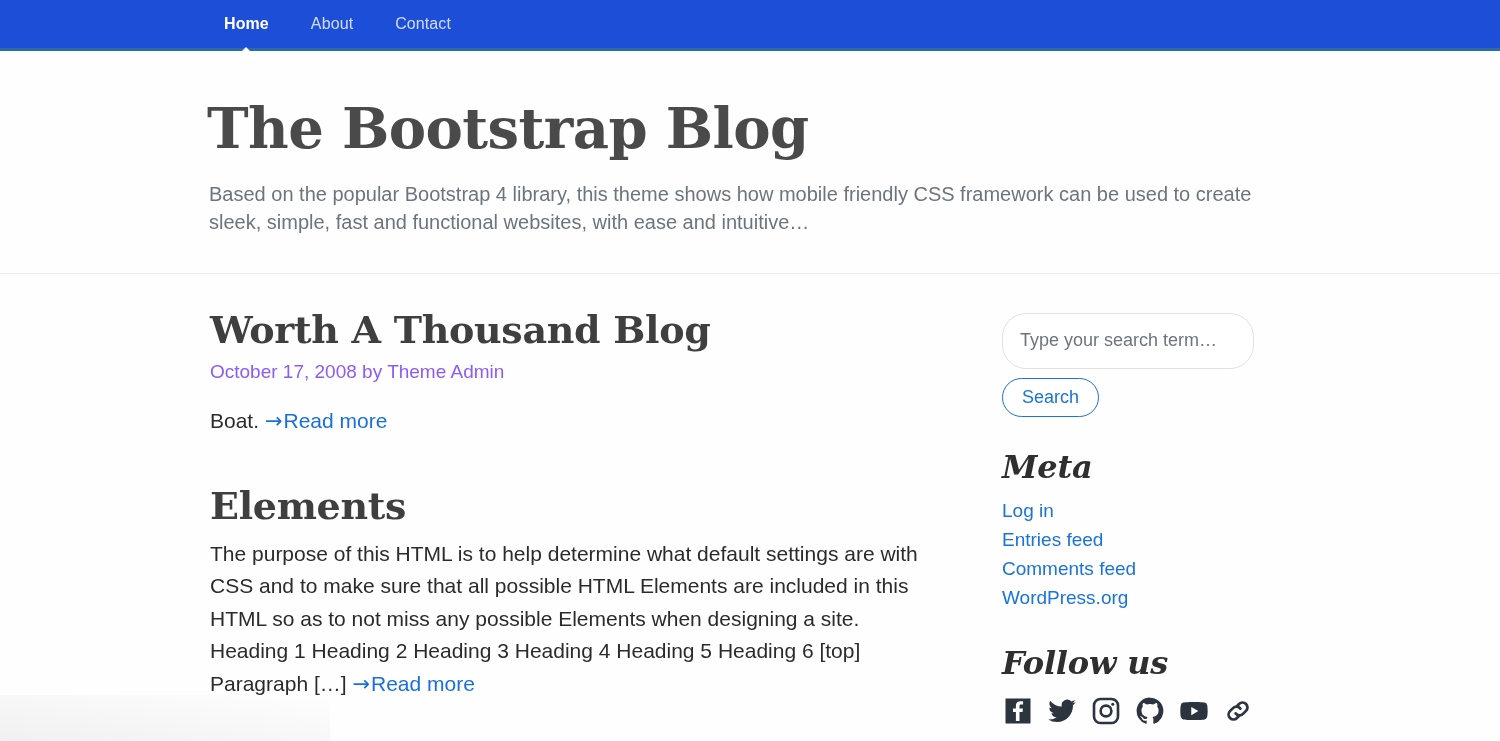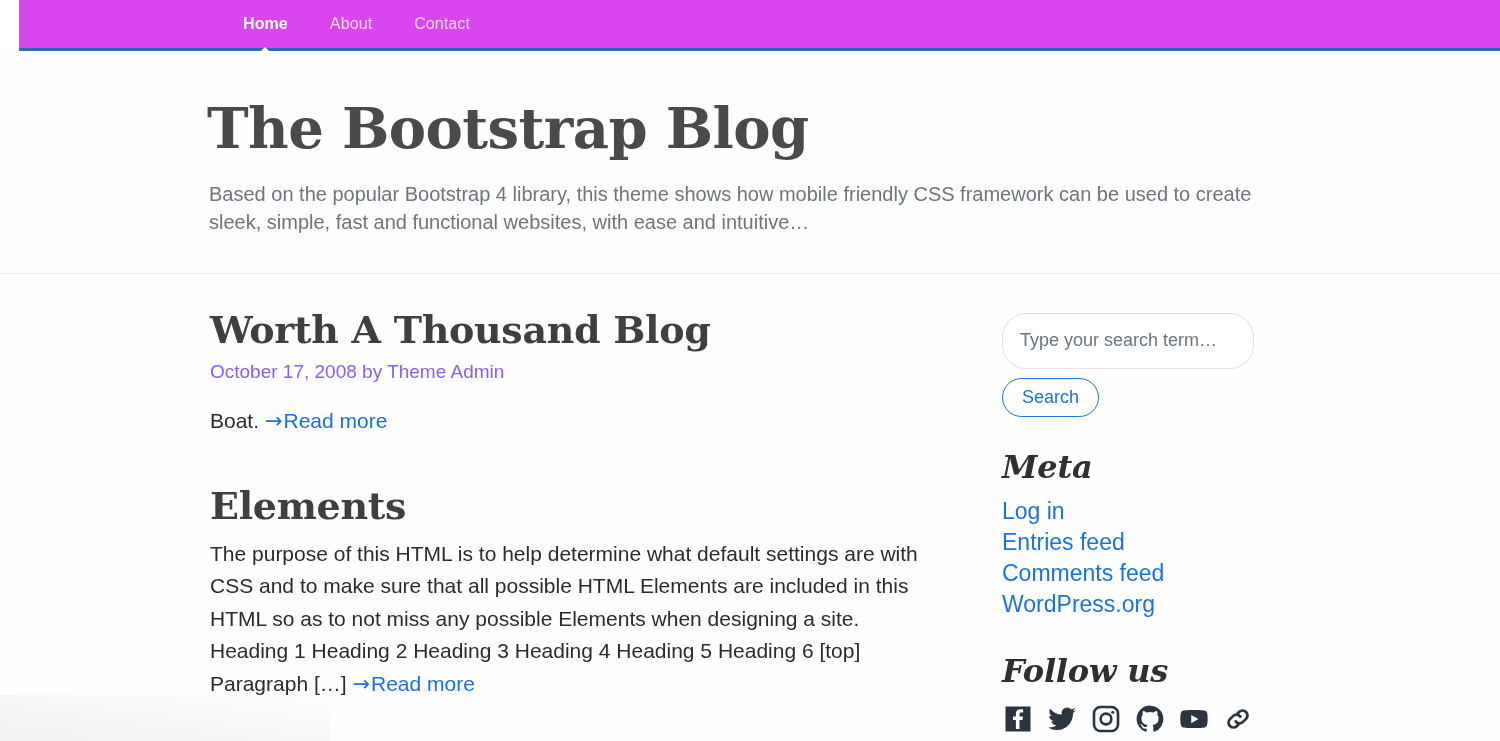--- a/index.html
+++ b/index.html
@@ -14,27 +14,26 @@
     overflow: hidden;
     background: #ffffff;
     font-family: "Liberation Sans", sans-serif;
     color: #212529;
     position: relative;
   }
 
   
   .navbar {
     height: 51px;
-    background: #d946ef;
+    background: #1d4ed8;
     border-bottom: 3px solid #2a6ba8;
     display: flex;
     align-items: flex-start;
     position: relative;
     z-index: 5;
-    margin-left: 19px;
   }
   .nav-list {
     display: flex;
     align-items: center;
     margin: 0;
     padding: 0 0 0 203px;
     list-style: none;
     height: 100%;
   }
   .nav-item {
@@ -193,21 +192,21 @@
   }
   .meta-list {
     list-style: none;
     margin: 0;
     padding: 0;
   }
   .meta-list li { line-height: 28px; }
   .meta-list a {
     color: #1a73d8;
     text-decoration: none;
-    font-size: 23px;
+    font-size: 19px;
   }
   .social-row {
     display: flex;
     align-items: center;
     gap: 12px;
     margin-top: 13px;
   }
   .social-link {
     display: inline-flex;
     align-items: center;

